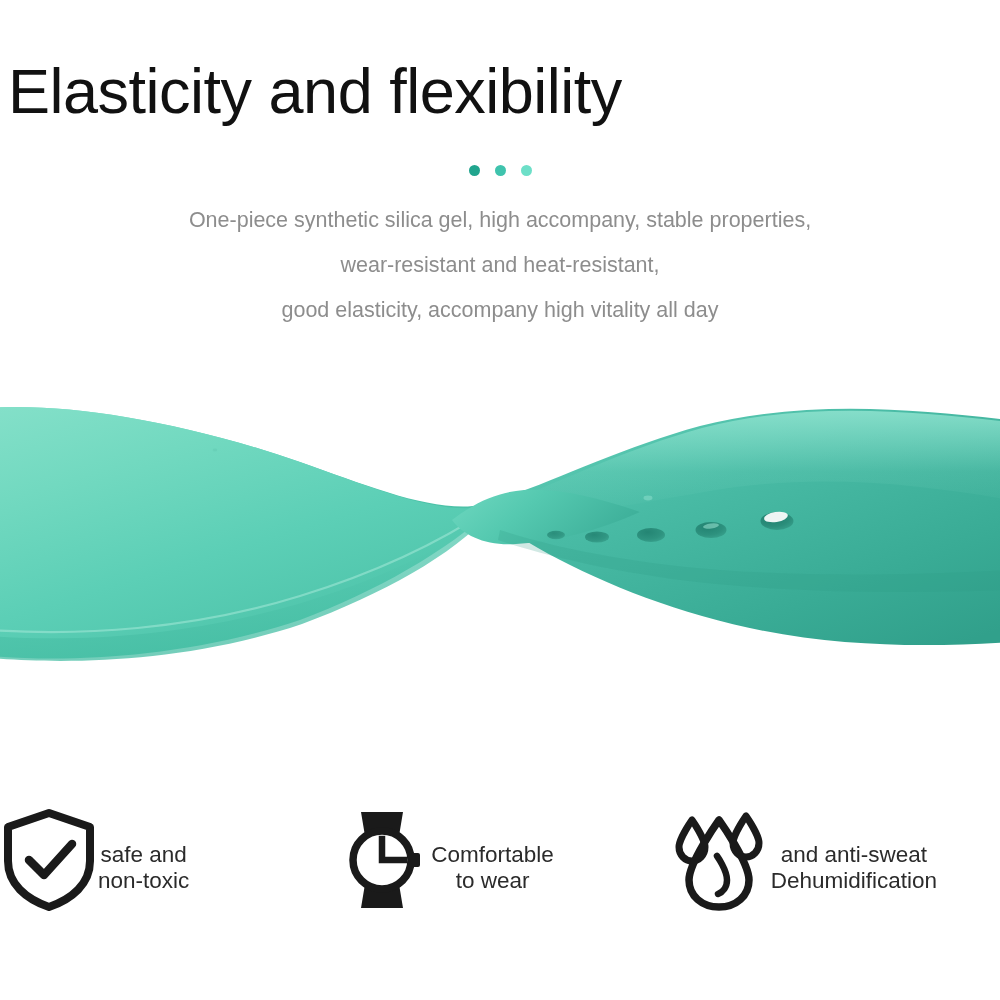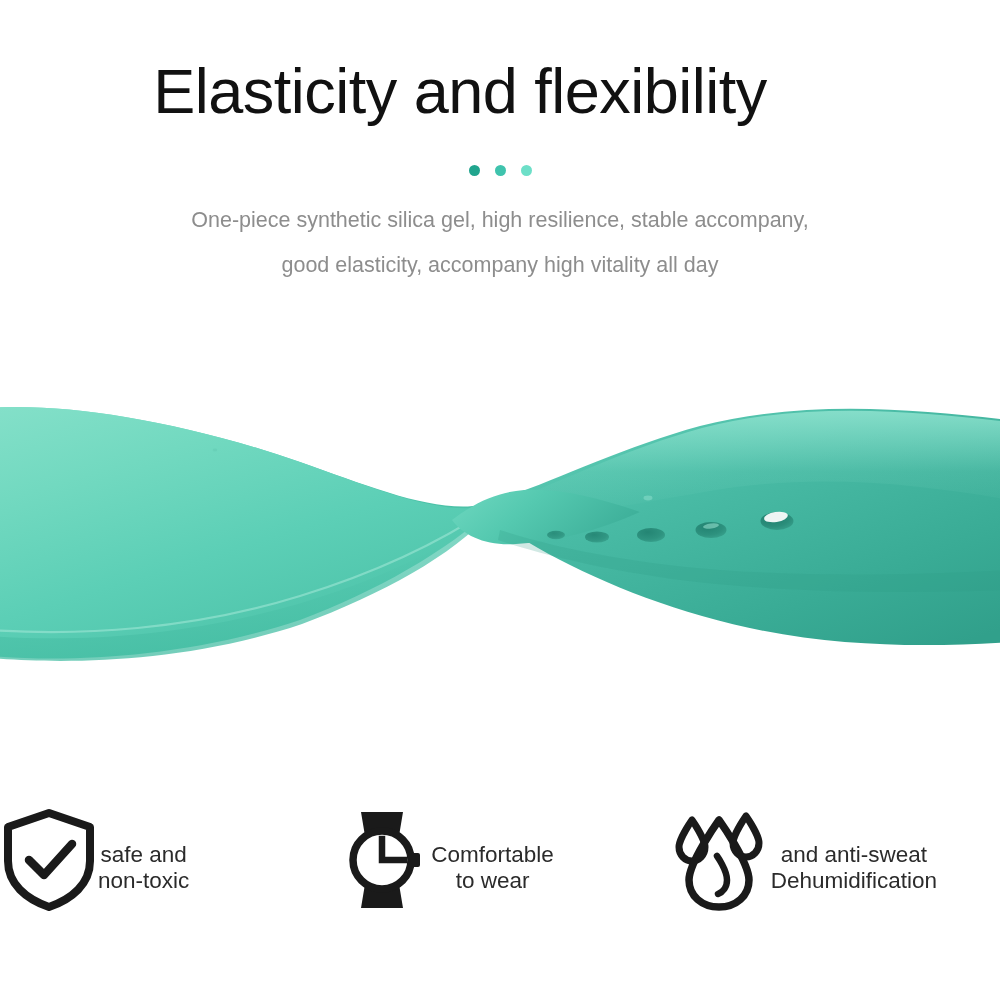--- a/index.html
+++ b/index.html
@@ -15,23 +15,23 @@
     width: 1000px;
     height: 1000px;
     background: #ffffff;
     overflow: hidden;
   }
 
   
   #headline {
     position: absolute;
     top: 58px;
-    left: 0;
+    left: 8px;
     width: 920px;
-    text-align: center;
+    text-align: left;
     font-size: 63px;
     line-height: 1.05;
     font-weight: 400;
     color: #111111;
     letter-spacing: -0.5px;
     white-space: nowrap;
   }
 
   #dots {
     position: absolute;
@@ -110,21 +110,22 @@
 
   <div id="headline" style="color: rgb(17, 17, 17);">Elasticity and flexibility</div>
 
   <div id="dots">
     <span class="dot" style="background: rgb(33, 165, 142);"></span>
     <span class="dot" style="background: rgb(63, 195, 173);"></span>
     <span class="dot" style="background: rgb(109, 223, 200);"></span>
   </div>
 
   <div id="subcopy" style="color: rgb(141, 141, 141);">
-    <span class="subline">One-piece synthetic silica gel, high resilience, stable accompany,</span>
+    <span class="subline">One-piece synthetic silica gel, high accompany, stable properties,</span>
+    <span class="subline">wear-resistant and heat-resistant,</span>
     <span class="subline">good elasticity, accompany high vitality all day</span>
   </div>
 
   <div id="product-photo">
     <svg width="1000" height="300" viewBox="0 0 1000 300" xmlns="http://www.w3.org/2000/svg">
       <defs>
 
         <linearGradient id="gLeft" x1="0" y1="0" x2="0.62" y2="1">
           <stop offset="0%" stop-color="#84e0c9"></stop>
           <stop offset="28%" stop-color="#72d9c0"></stop>

